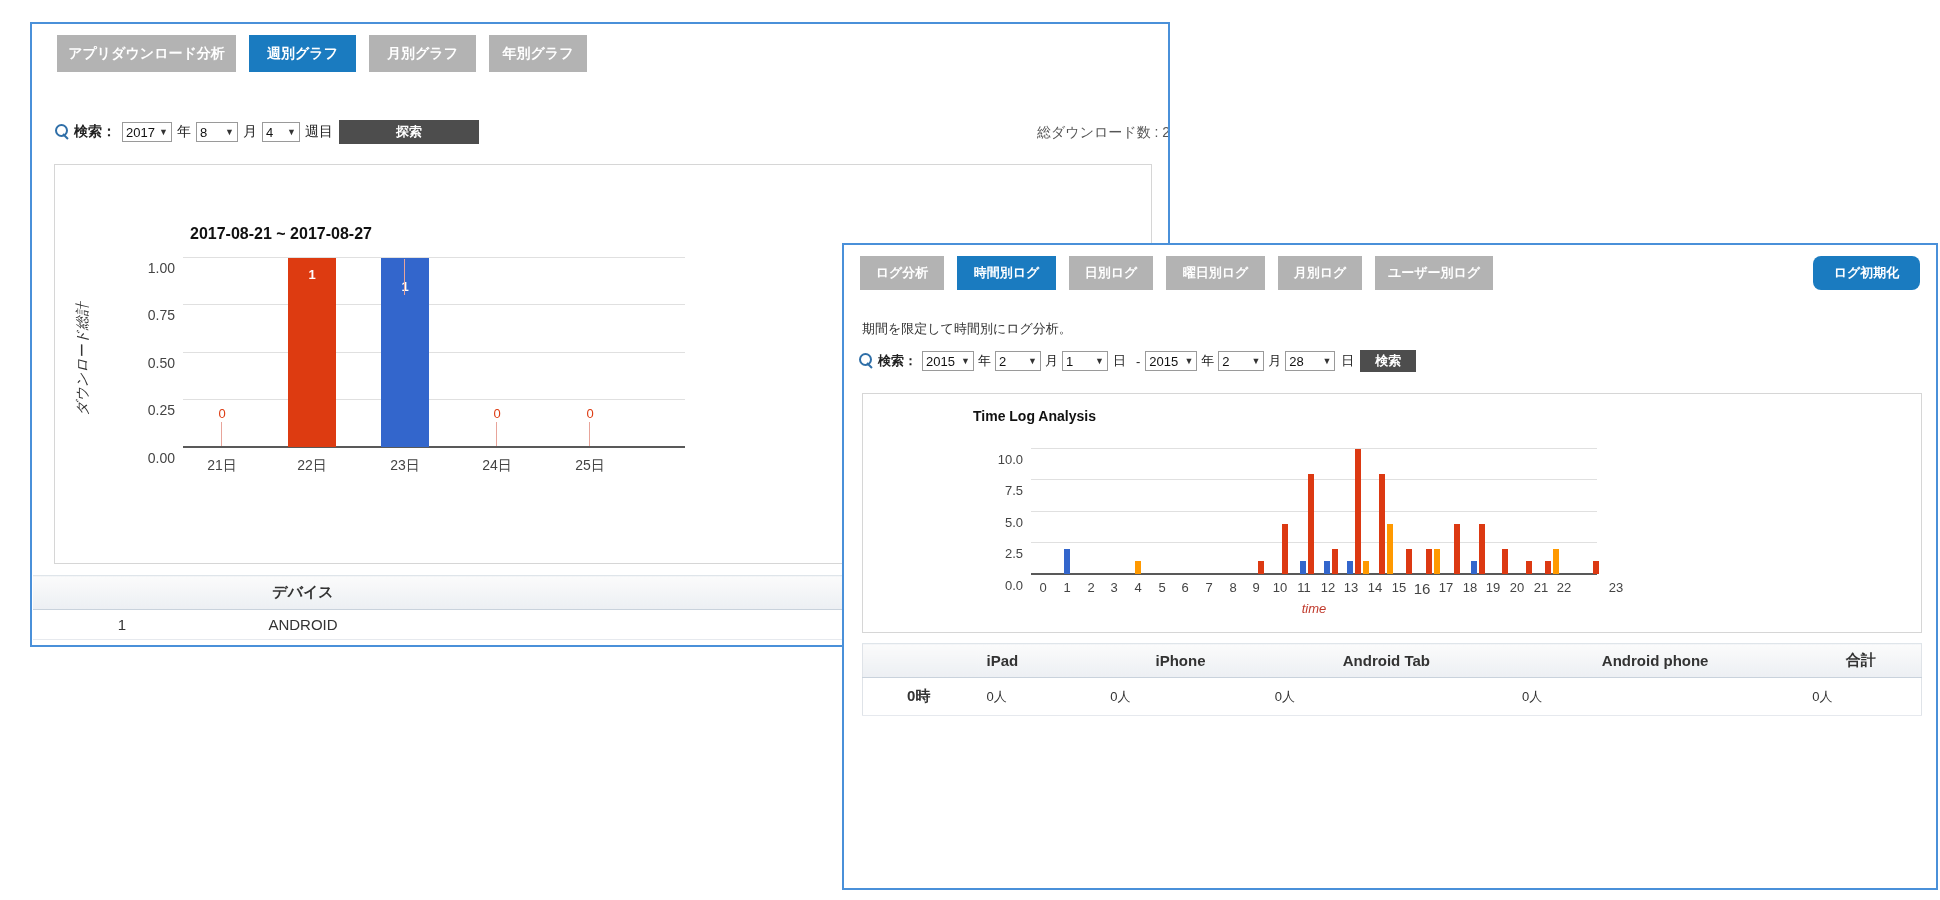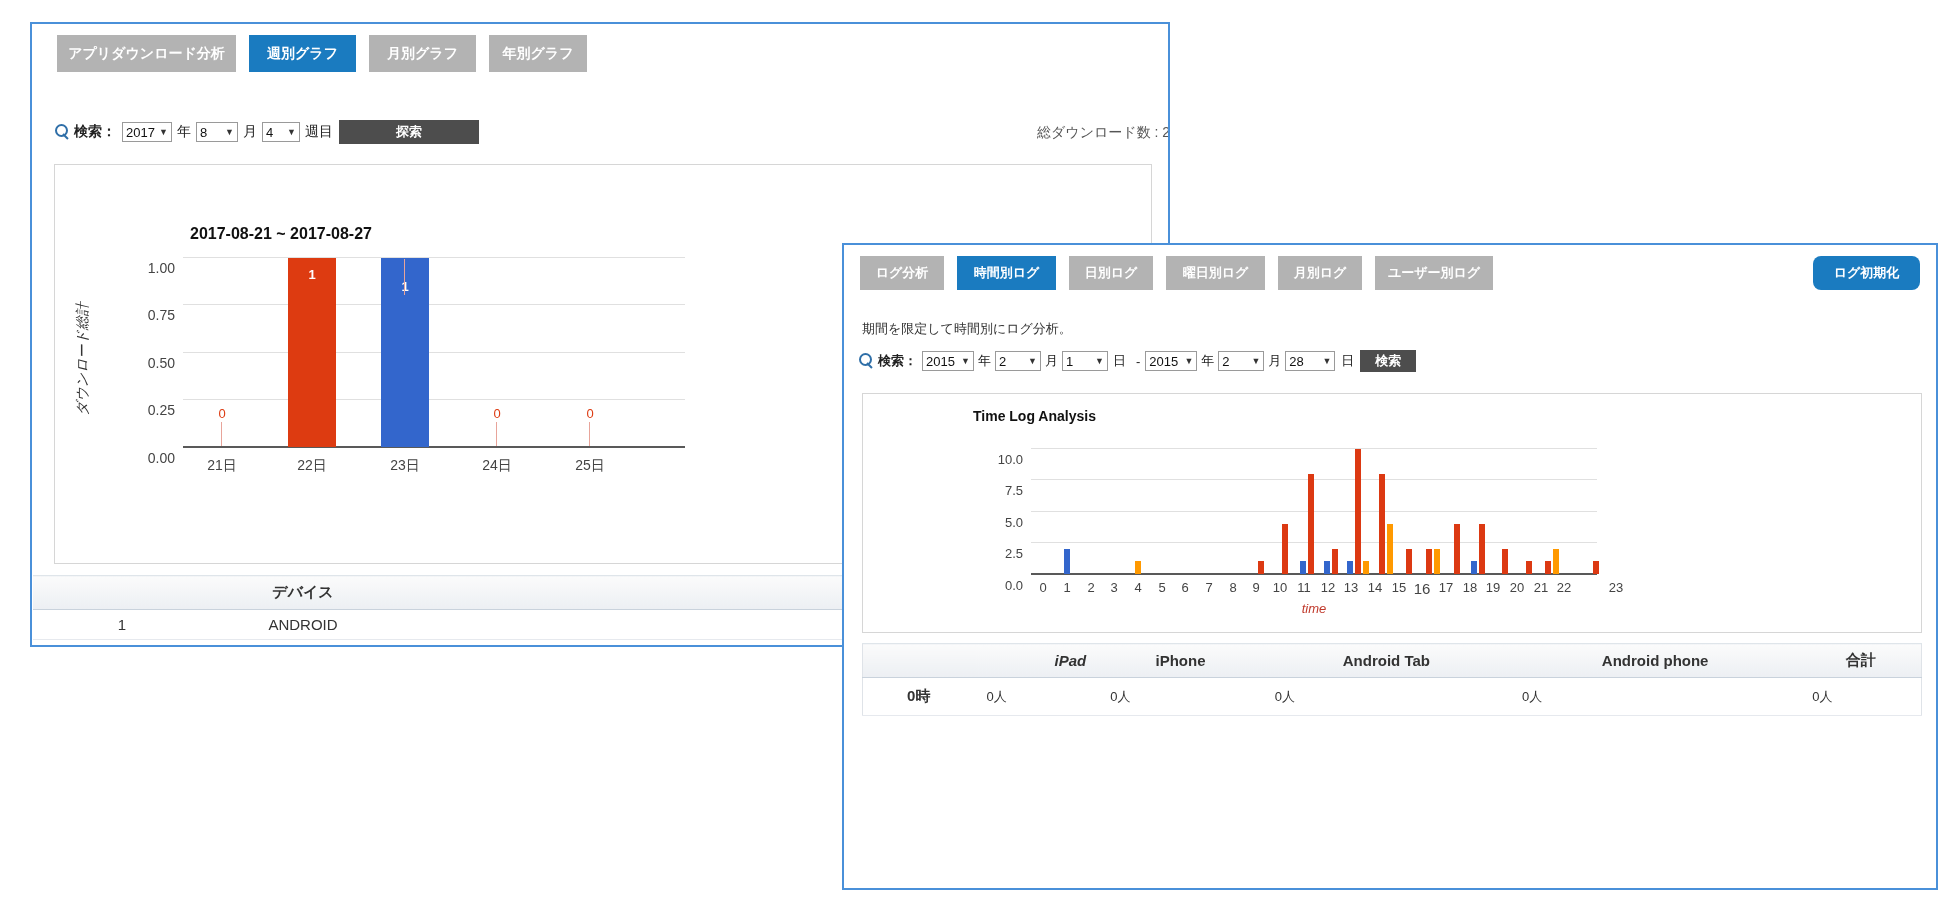--- a/index.html
+++ b/index.html
@@ -365,21 +365,21 @@
                     font-size:13px; font-style:italic; color:#c0392b;">time</div>
       </div>
 
     </div>
 
     <div style="position:absolute; left:18px; top:398px; width:1060px;">
       <table class="gtable" style="border:1px solid #dfe3e8;">
         <thead>
           <tr>
             <th style="width:112px;"></th>
-            <th style="text-align:right;font-style:italic;">iPad</th>
+            <th style="text-align:left;">iPad</th>
             <th style="text-align:center;">iPhone</th>
             <th style="text-align:center;">Android Tab</th>
             <th style="text-align:center;">Android phone</th>
             <th style="text-align:center;">合計</th>
           </tr>
         </thead>
         <tbody>
           <tr style="height:38px;">
             <td style="text-align:center; font-weight:bold;">0時</td>
             <td style="font-size:13px;">0人</td>

